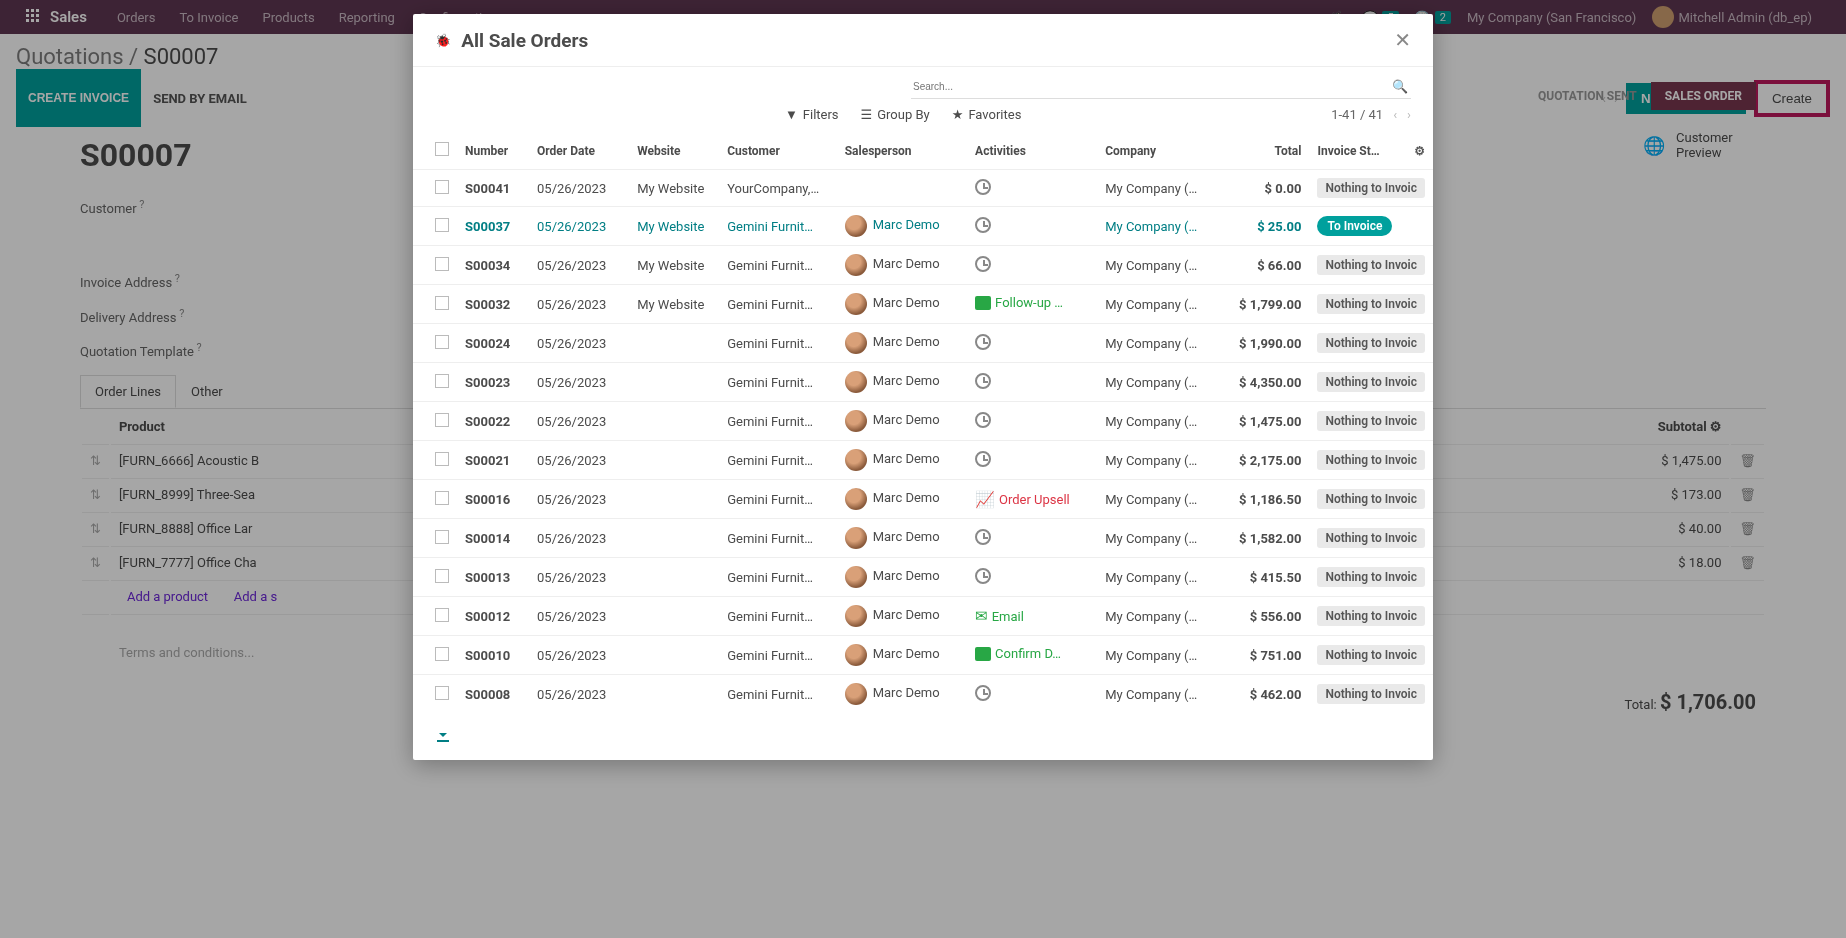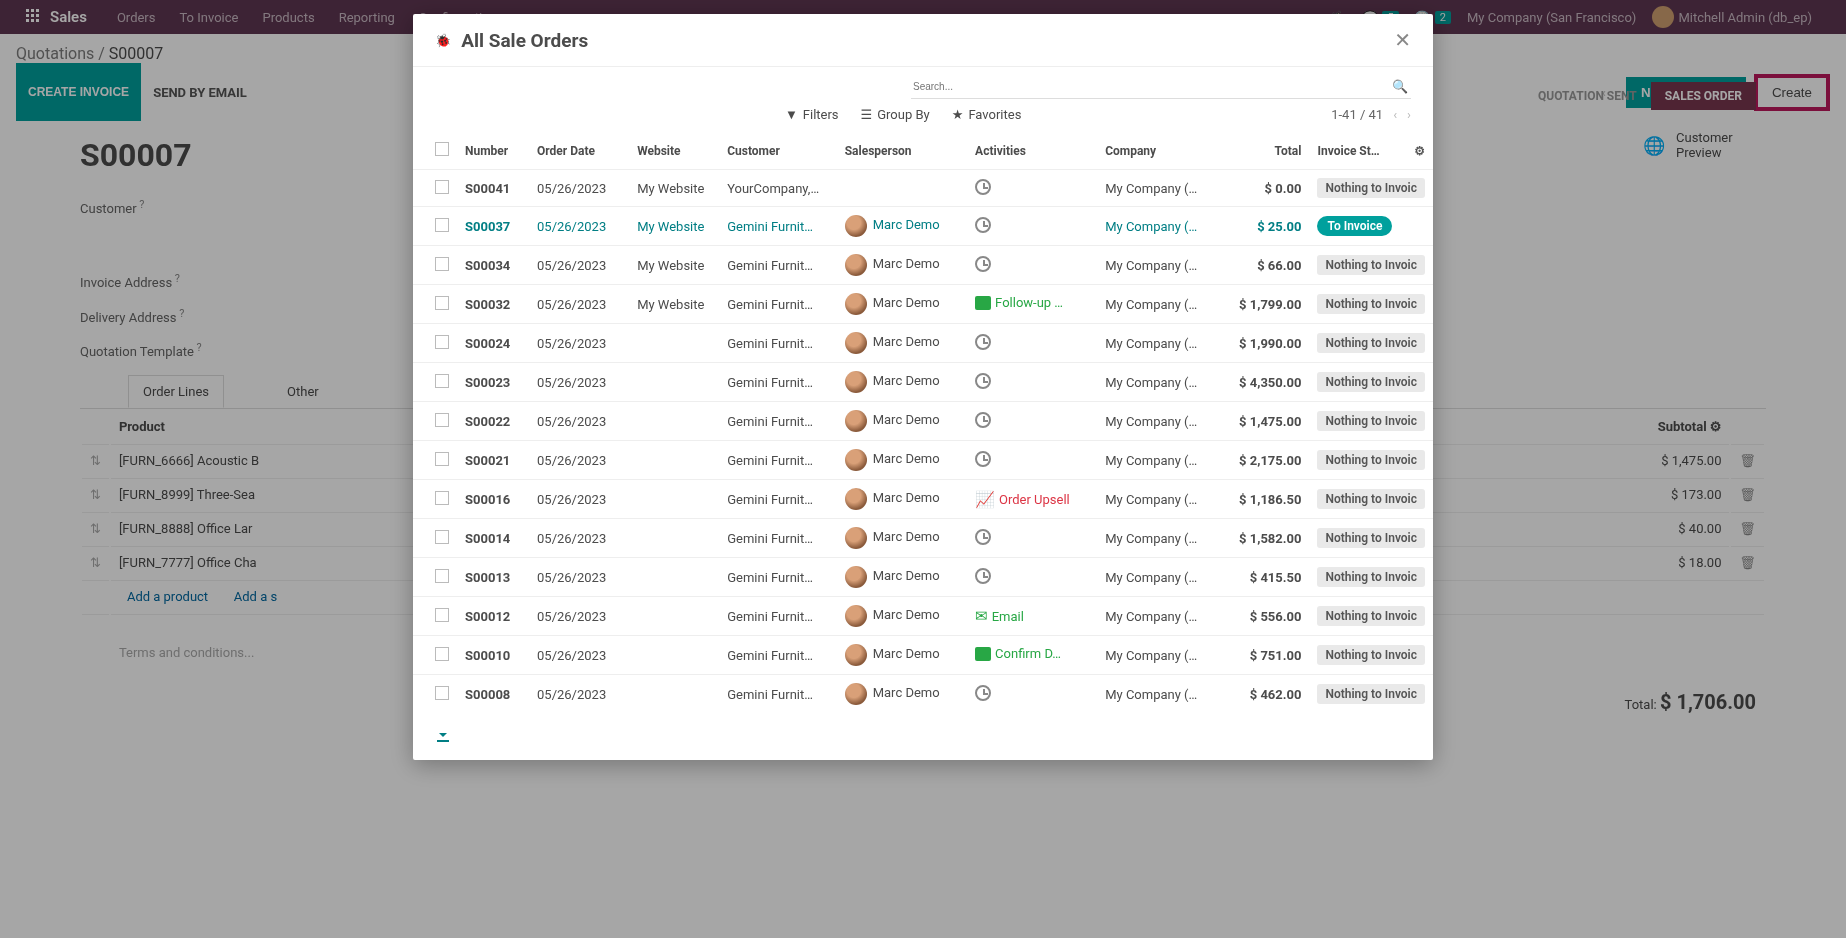--- a/index.html
+++ b/index.html
@@ -10,43 +10,43 @@
 .topnav .apps-icon { margin-right: 10px; color: #fff; }
 .topnav .brand { color: #fff; font-weight: 600; font-size: 15px; margin-right: 18px; }
 .topnav .navlink { margin: 0 12px; color: #c9b9c3; cursor: pointer; }
 .topnav .spacer { flex: 1; }
 .topnav .right-item { margin: 0 8px; display: inline-flex; align-items: center; gap:4px; }
 .topnav .badge { background: #00a09d; color:#fff; border-radius:2px; padding:0 5px; font-size:11px; }
 .topnav .avatar { width:22px; height:22px; border-radius:50%; background:#d0a070; display:inline-block; }
 
 
 .pagebar { height: 82px; padding: 10px 16px; display:flex; flex-direction:column; justify-content:space-between; }
-.breadcrumb { font-size: 16px; color:#7d7d7d; }
+.breadcrumb { font-size: 22px; color:#7d7d7d; }
 .breadcrumb .current { color:#4c4c4c; }
 .toolbar-row { display:flex; align-items:center; gap:12px; }
 .btn-primary { background:#00a09d; color:#fff; border:none; padding:22px 12px; font-weight:700; font-size:12px; cursor:pointer; }
 .toolbar-right { margin-left:auto; display:flex; align-items:center; gap:8px; }
 .new-button { background:#00a09d; color:#fff; border:1px solid #00a09d; padding:7px 14px; font-weight:700; }
 .create-button { background:#fff; border:4px solid #be185d; padding:7px 14px; color:#4c4c4c; }
 .status-pill { padding:7px 14px; font-size:12px; font-weight:700; position:relative; }
 .status-pill.grey { color:#999; }
 .status-pill.active { background:#78374f; color:#fff; }
 
 
 .form-area { padding: 20px 80px; }
 .form-title { font-size: 32px; font-weight:700; margin-bottom: 24px; }
 .form-label { color:#666; font-size:13px; margin-bottom: 16px; display:block; }
 .form-label sup { color:#888; }
 .tabs-row { display:flex; border-bottom:1px solid #ddd; }
-.tab { padding:8px 14px; border:1px solid transparent;margin-left:48px; }
+.tab { padding:8px 14px; border:1px solid transparent; }
 .tab.active { border:1px solid #ddd; border-bottom:1px solid #fff; }
 .order-table { width:100%; }
 .order-table th { text-align:left; padding:8px; color:#4c4c4c; font-weight:700; }
 .order-table td { padding:8px; border-top:1px solid #eee; }
-.add-link { color:#0369a1; padding:8px; }
+.add-link { color:#6d28d9; padding:8px; }
 .total-val { font-size:20px; font-weight:700; }
 .drag-handle { color:#aaa; cursor:grab; }
 .trash-icon { color:#888; cursor:pointer; }
 
 
 .preview-card { position:absolute; right:90px; top:130px; display:flex; align-items:center; gap:10px; color:#4c4c4c; }
 
 
 .overlay { position:fixed; inset:0; background:rgba(0,0,0,0.35); display:flex; justify-content:center; align-items:flex-start; }
 .modal { background:#fff; width:1020px; margin-top:14px; max-height:calc(100vh - 28px); display:flex; flex-direction:column; border-radius:2px; box-shadow:0 5px 25px rgba(0,0,0,.3); }

